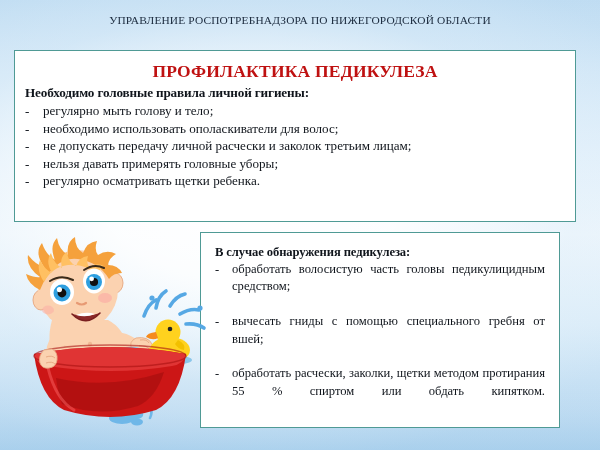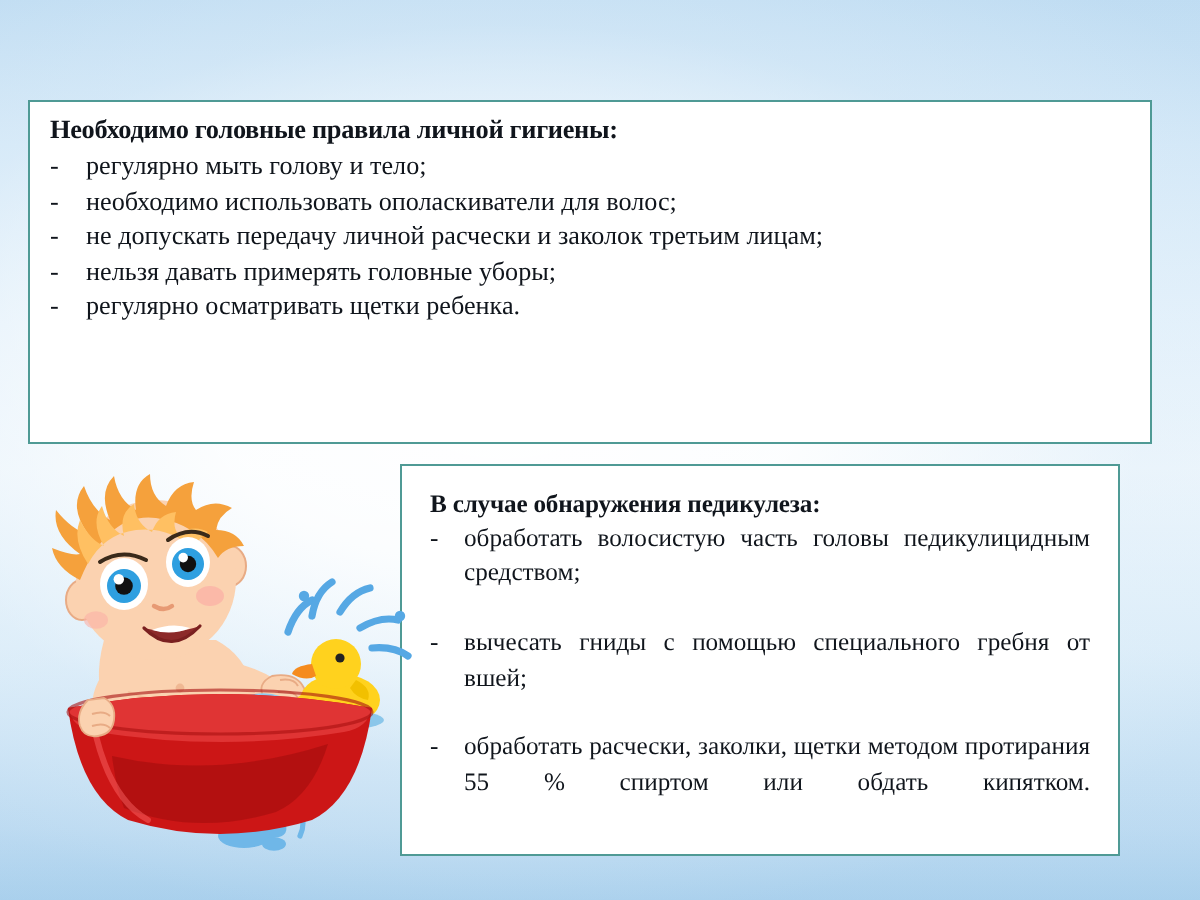--- a/index.html
+++ b/index.html
@@ -144,22 +144,24 @@
     width: 210px;
     height: 216px;
   }
   #illustration svg { display: block; }
 </style>
 </head>
 <body>
 
 <div id="poster">
 
+  <div id="org-header">УПРАВЛЕНИЕ РОСПОТРЕБНАДЗОРА ПО НИЖЕГОРОДСКОЙ ОБЛАСТИ</div>
 
   <div class="panel" id="panel-prevention">
+    <div id="prevention-title">ПРОФИЛАКТИКА ПЕДИКУЛЕЗА</div>
     <div id="prevention-lead">Необходимо головные правила личной гигиены:</div>
     <div class="bullet-list">
       <div class="bullet-row">
         <span class="bullet-dash">-</span>
         <span class="bullet-text">регулярно мыть голову и тело;</span>
       </div>
       <div class="bullet-row">
         <span class="bullet-dash">-</span>
         <span class="bullet-text">необходимо использовать ополаскиватели для волос;</span>
       </div>

